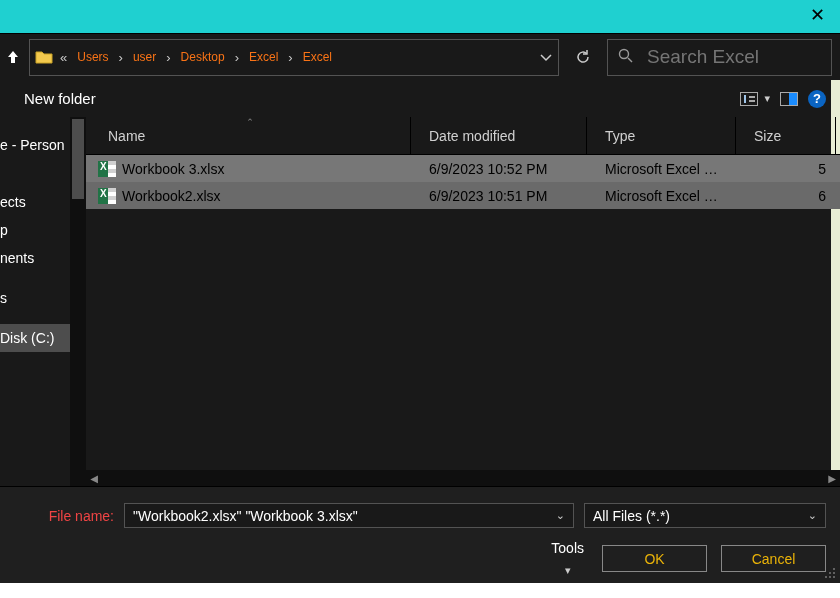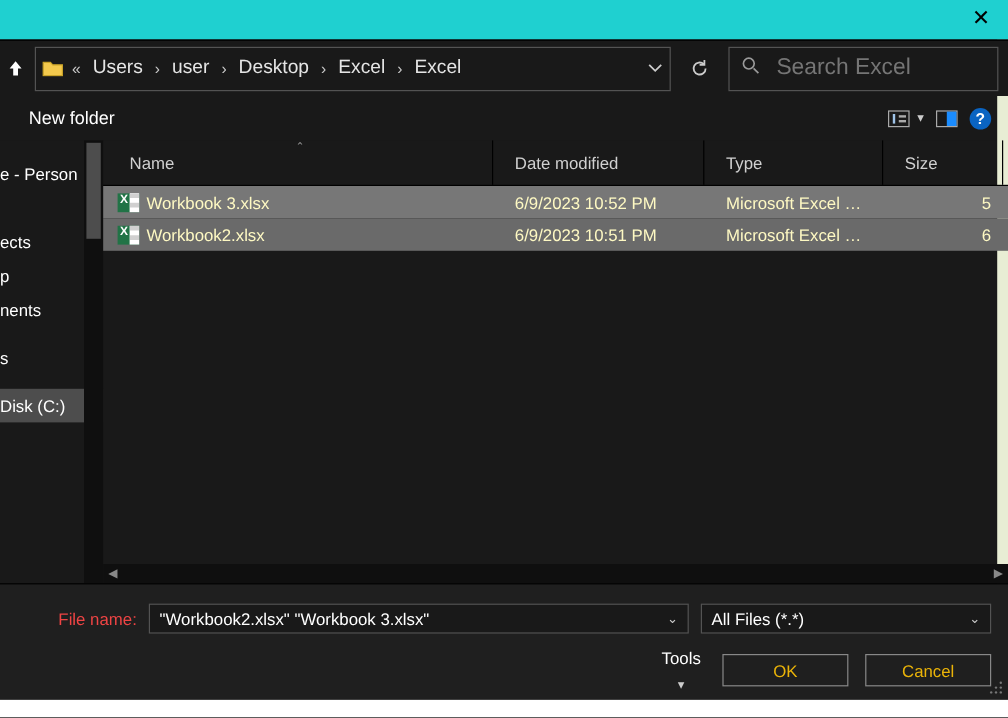--- a/index.html
+++ b/index.html
@@ -8,21 +8,21 @@
   
   .titlebar { height: 33px; background: #1fd0d0; position: relative; }
   .titlebar-close { position: absolute; right: 15px; top: 6px; font-size: 18px; color: #000; font-weight: 300; line-height: 1; }
 
   
   .addr-row { height: 47px; background: #191919; display: flex; align-items: center; padding: 0 8px 0 3px; gap: 6px; border-top: 1px solid #000; position: relative; }
   .addr-back { width: 20px; height: 18px; display: flex; align-items: center; justify-content: center; }
   .addr-bar { flex: 0 0 530px; height: 37px; border: 1px solid #535353; background: #191919; display: flex; align-items: center; padding: 0 6px 0 4px; gap: 4px; }
   .folder-ic { width: 20px; height: 16px; display: inline-flex; align-items: center; justify-content: center; }
   .crumb-sep { color: #c9c9c9; font-size: 13px; padding: 0 2px; }
-  .crumb { color: #e5e5e5; font-size: 16px; padding: 0 4px; white-space: nowrap; }
+  .crumb { color: #f97316; font-size: 12px; padding: 0 4px; white-space: nowrap; }
   .addr-chev { margin-left: auto; color: #ccc; }
   .addr-refresh { width: 36px; height: 37px; display: flex; align-items: center; justify-content: center; color: #ccc; }
   .search-box { flex: 1; height: 37px; border: 1px solid #535353; background: #191919; display: flex; align-items: center; padding: 0 10px; gap: 14px; }
   .search-box input { background: transparent; border: none; outline: none; color: #8a8a8a; font-size: 19px; width: 100%; }
   .search-ic { color: #888; }
 
   
   .subbar { height: 37px; background: #191919; display: flex; align-items: center; padding: 0 14px 0 24px; }
   .subbar .nf { color: #fff; font-size: 15px; }
   .subbar-right { margin-left: auto; display: flex; align-items: center; gap: 10px; }
@@ -47,21 +47,21 @@
 
   .files { flex:1; display:flex; flex-direction:column; position:relative; }
   .col-head { height:38px; display:flex; align-items:center; border-bottom:1px solid #000; padding:0 4px; }
   .col { color:#d0d0d0; font-size:14px; padding:0 18px; border-right:1px solid #000; height:100%; display:flex; align-items:center; position:relative; }
   .col-name { flex: 0 0 321px; }
   .col-date { flex: 0 0 176px; }
   .col-type { flex: 0 0 149px; }
   .col-size { flex: 1; padding-right: 18px; text-align: right; }
   .sort-ind { position:absolute; top:0; left:50%; transform:translateX(-50%); color:#888; font-size:9px; }
 
-  .row { height:27px; display:flex; align-items:center; padding:0 4px; background:#777; color:#fef9c3; font-size:14px; }
+  .row { height:27px; display:flex; align-items:center; padding:0 4px; background:#777; color:#000000; font-size:14px; }
   .row2 { background:#6a6a6a; }
   .cell { padding:0 18px; overflow:hidden; white-space:nowrap; text-overflow:ellipsis; }
   .c-name { flex:0 0 321px; display:flex; align-items:center; gap:6px; padding-left:8px; }
   .c-date { flex:0 0 176px; }
   .c-type { flex:0 0 149px; }
   .c-size { flex:1; text-align:right; padding-right:10px; }
   .xl-ic { width:18px; height:16px; background:#217346; position:relative; display:inline-flex; }
   .xl-ic::before { content:"X"; position:absolute; left:2px; top:0; font-size:10px; color:#fff; font-weight:bold; }
   .xl-ic::after { content:""; position:absolute; right:0; top:0; bottom:0; width:8px; background:#fff; box-shadow: inset 0 4px 0 #d0d0d0, inset 0 8px 0 #fff, inset 0 12px 0 #d0d0d0; }
 

